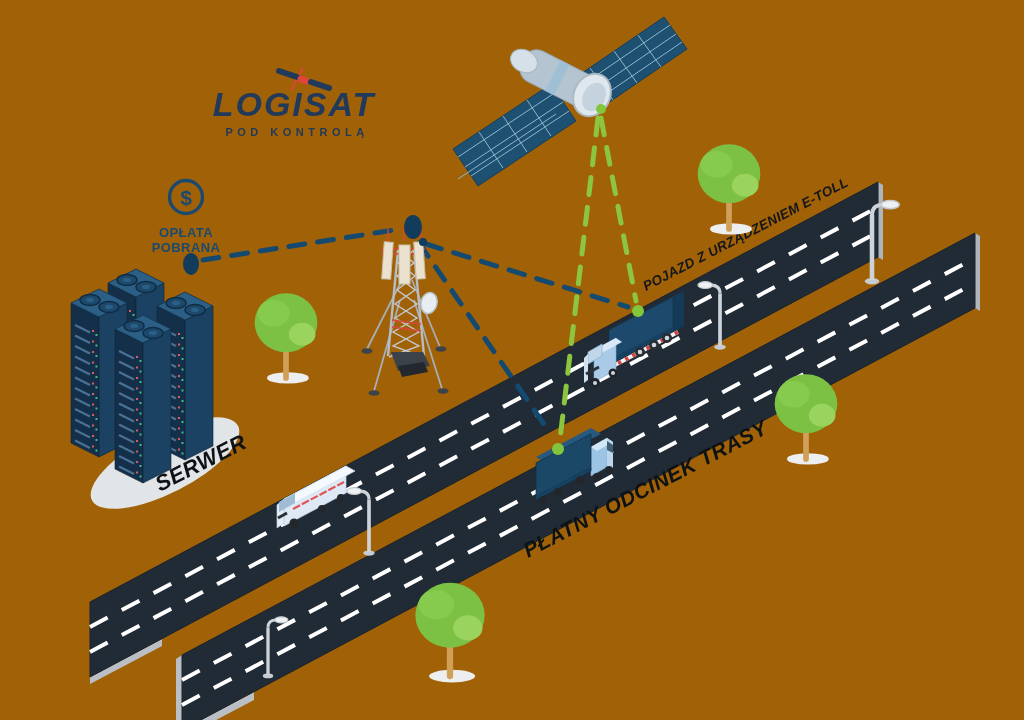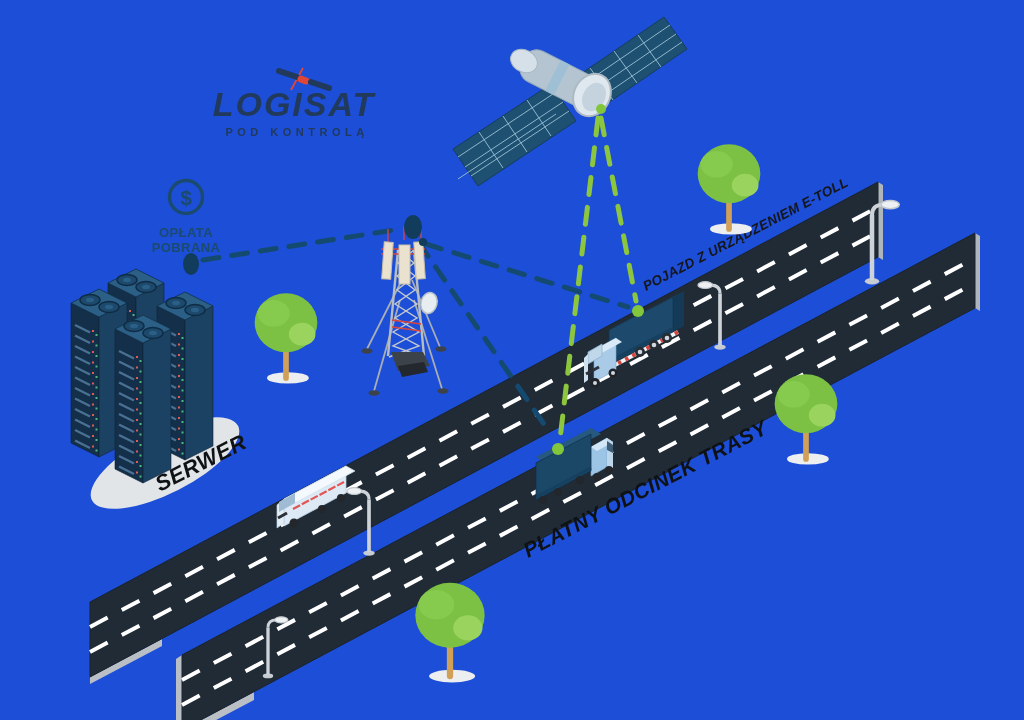--- a/index.html
+++ b/index.html
@@ -1,16 +1,16 @@
 <!DOCTYPE html>
 <html><head>
 <meta charset="utf-8">
 <style>
   html,body{margin:0;padding:0;background:#ffffff;}
-  .stage{position:relative;width:1024px;height:720px;background:#1d4ed8;overflow:hidden;
+  .stage{position:relative;width:1024px;height:720px;background:#a16207;overflow:hidden;
          font-family:"Liberation Sans", sans-serif;}
   svg{display:block;}
   text{font-family:"Liberation Sans","DejaVu Sans",sans-serif;}
   .logo-main{font-size:34px;font-weight:700;font-style:italic;fill:#21395a;letter-spacing:2px;}
   .logo-tag{font-size:11px;font-weight:700;fill:#21395a;letter-spacing:4.5px;}
   .fee-label{font-size:13px;font-weight:700;fill:#1b4a6f;letter-spacing:.4px;}
   .dollar{font-size:21px;font-weight:700;fill:#1b4a6f;}
   .black-label-lg{font-size:22px;font-weight:700;font-style:italic;fill:#0f1215;letter-spacing:.5px;}
   .black-label-md{font-size:21px;font-weight:700;font-style:italic;fill:#0f1215;letter-spacing:.5px;}
   .black-label-sm{font-size:13.5px;font-weight:700;font-style:italic;fill:#14161a;letter-spacing:.3px;}

